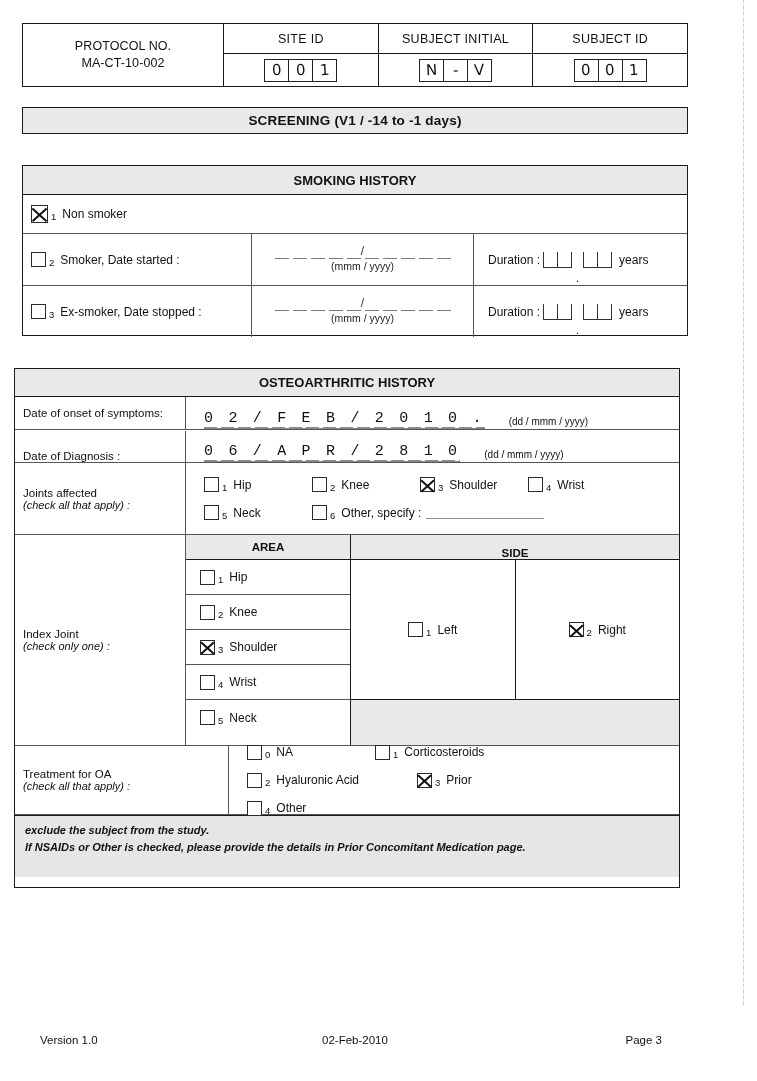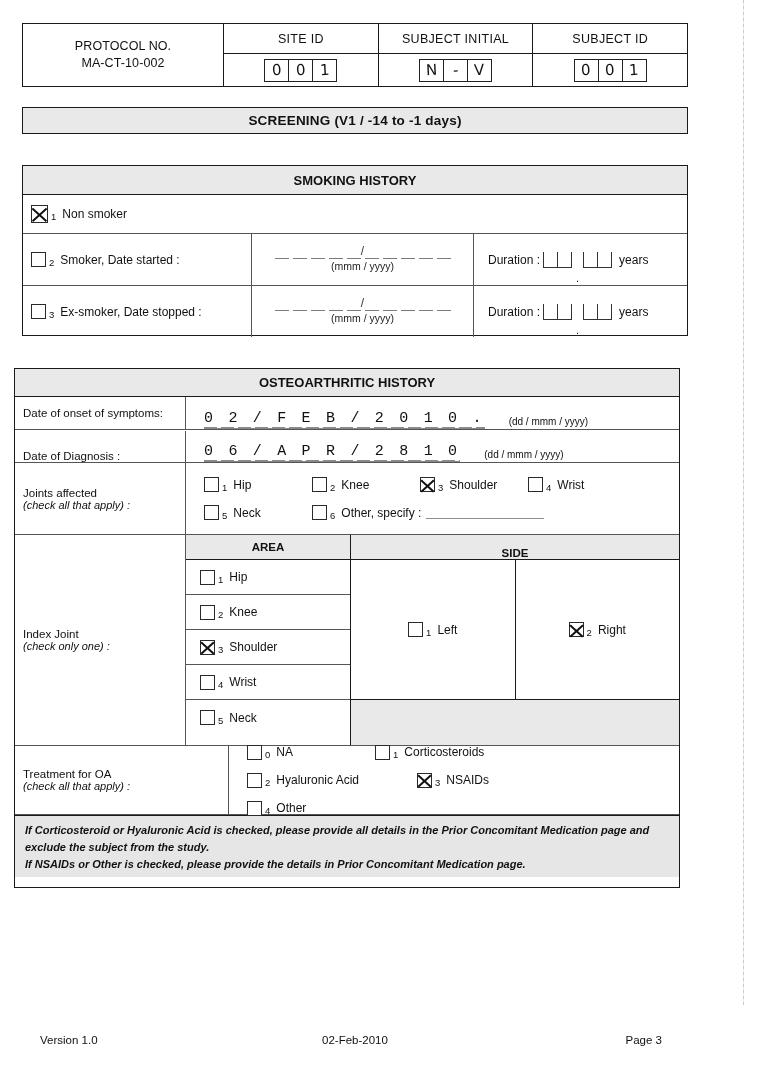--- a/index.html
+++ b/index.html
@@ -424,33 +424,32 @@
             <span class="olab">Corticosteroids</span>
           </div>
           <div class="opt" style="width:170px;">
             <span class="cbx"></span>
             <span class="onum">2</span>
             <span class="olab">Hyaluronic Acid</span>
           </div>
           <div class="opt" style="width:128px;">
             <span class="cbx checked"></span>
             <span class="onum">3</span>
-            <span class="olab">NSAIDs</span>
+            <span class="olab">Prior</span>
           </div>
           <div class="opt" style="width:172px;">
             <span class="cbx"></span>
             <span class="onum">4</span>
             <span class="olab">Other</span>
           </div>
         </div>
       </div>
     </div>
 
     <div class="note" style="height:62px;">
-      <p>If Corticosteroid or Hyaluronic Acid is checked, please provide all details in the Prior Concomitant Medication page and</p>
       <p>exclude the subject from the study.</p>
       <p>If NSAIDs or Other is checked, please provide the details in Prior Concomitant Medication page.</p>
     </div>
   </div>
 
   <div class="blk" id="footer">
     <div class="f1">Version 1.0</div>
     <div class="f2">02-Feb-2010</div>
     <div class="f3">Page 3</div>
   </div>

